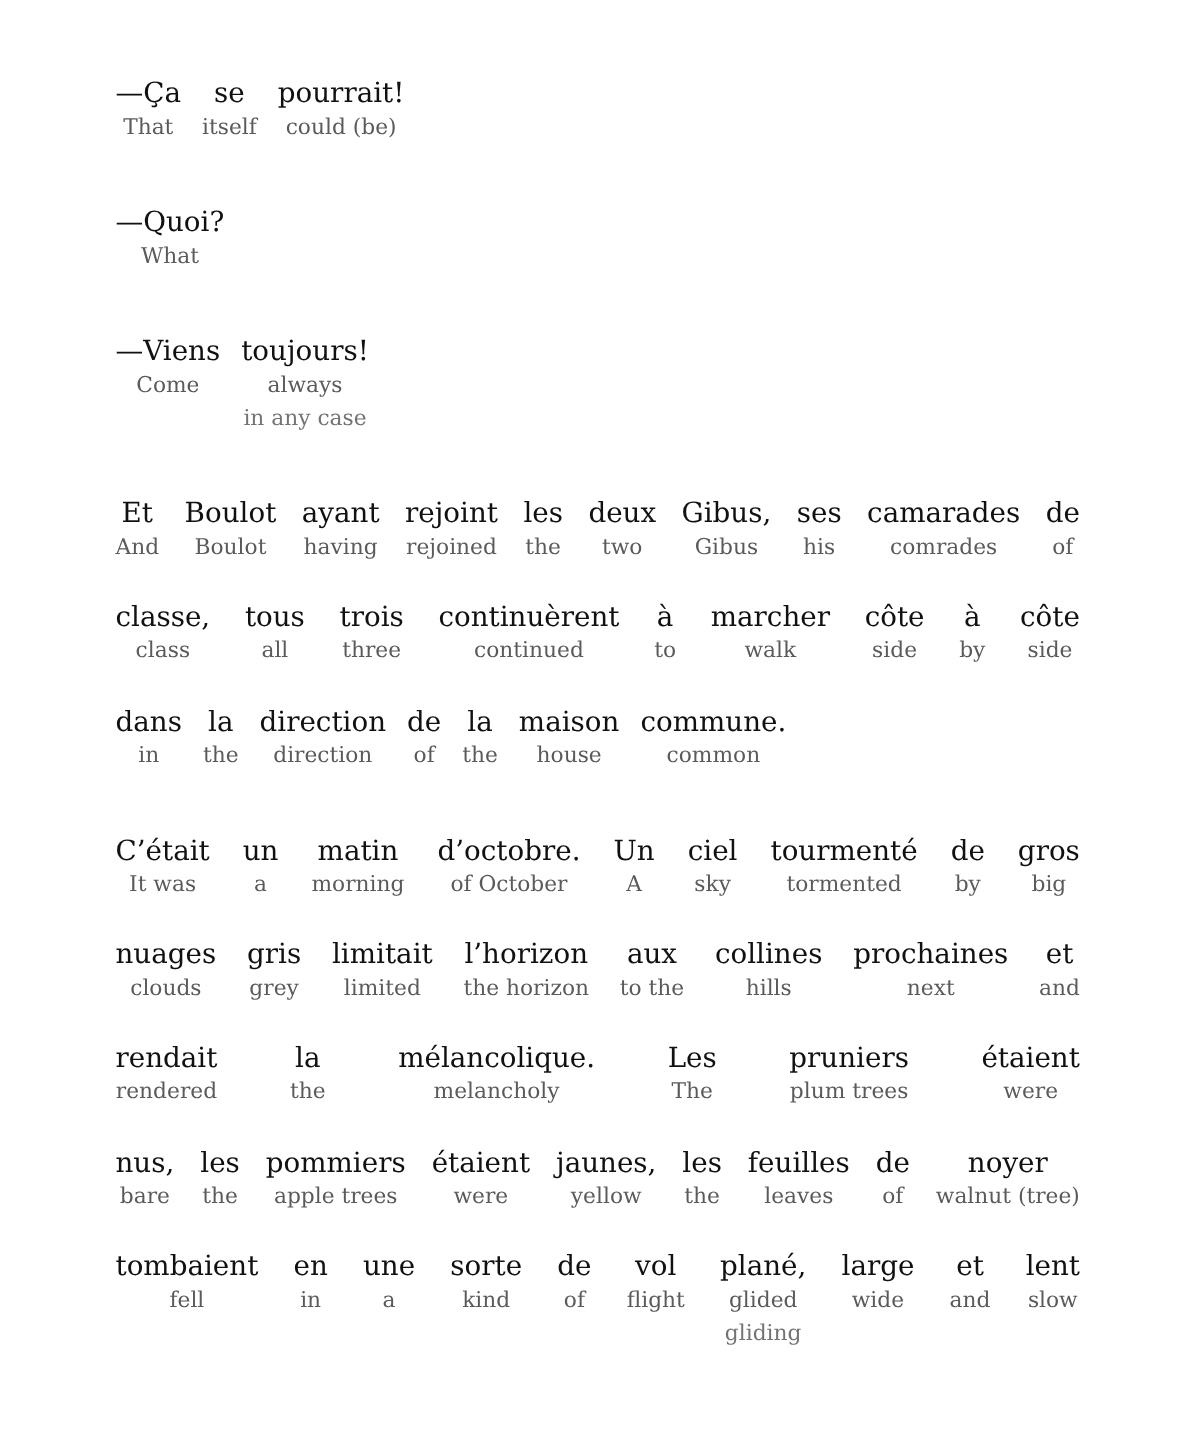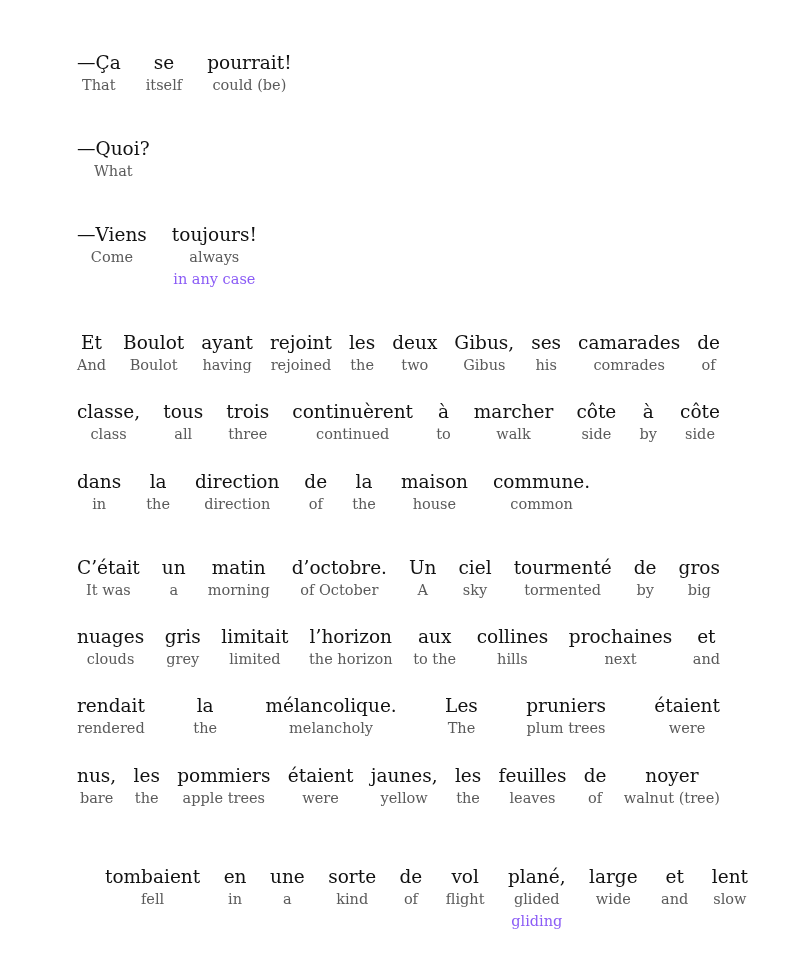--- a/index.html
+++ b/index.html
@@ -1,23 +1,23 @@
 <!DOCTYPE html>
 <html><head>
 <meta charset="utf-8">
 <style>
   html, body { margin:0; padding:0; background:#ffffff; }
   body { width:797px; height:966px; position:relative; overflow:hidden; font-family:"DejaVu Serif", serif; }
   .line { position:absolute; left:77px; display:flex; align-items:flex-start; }
   .line.full { width:643px; justify-content:space-between; }
-  .line.short { gap:25px; }
+  .line.short { gap:14px; }
   .word { display:flex; flex-direction:column; align-items:center; }
   .fr { font-size:18.5px; color:#111111; line-height:22px; white-space:nowrap; }
   .gl { font-size:14.5px; color:#5a5a5a; line-height:22px; white-space:nowrap; }
-  .gl2 { font-size:14.5px; color:#8b5cf6; line-height:22px; white-space:nowrap;text-align:right; }
+  .gl2 { font-size:14.5px; color:#737373; line-height:22px; white-space:nowrap;text-align:right; }
 </style>
 </head>
 <body>
 
 <div id="doc">
     <div class="line short" style="top: 52px;">
       <div class="word">
         <span class="fr">—Ça</span>
         <span class="gl">That</span>
       </div>
@@ -286,21 +286,21 @@
       </div>
       <div class="word">
         <span class="fr">de</span>
         <span class="gl">of</span>
       </div>
       <div class="word">
         <span class="fr">noyer</span>
         <span class="gl">walnut (tree)</span>
       </div>
     </div>
-    <div class="line full" style="top: 866px; margin-left: 28px;">
+    <div class="line full" style="top: 834px;">
       <div class="word">
         <span class="fr">tombaient</span>
         <span class="gl">fell</span>
       </div>
       <div class="word">
         <span class="fr">en</span>
         <span class="gl">in</span>
       </div>
       <div class="word">
         <span class="fr">une</span>

